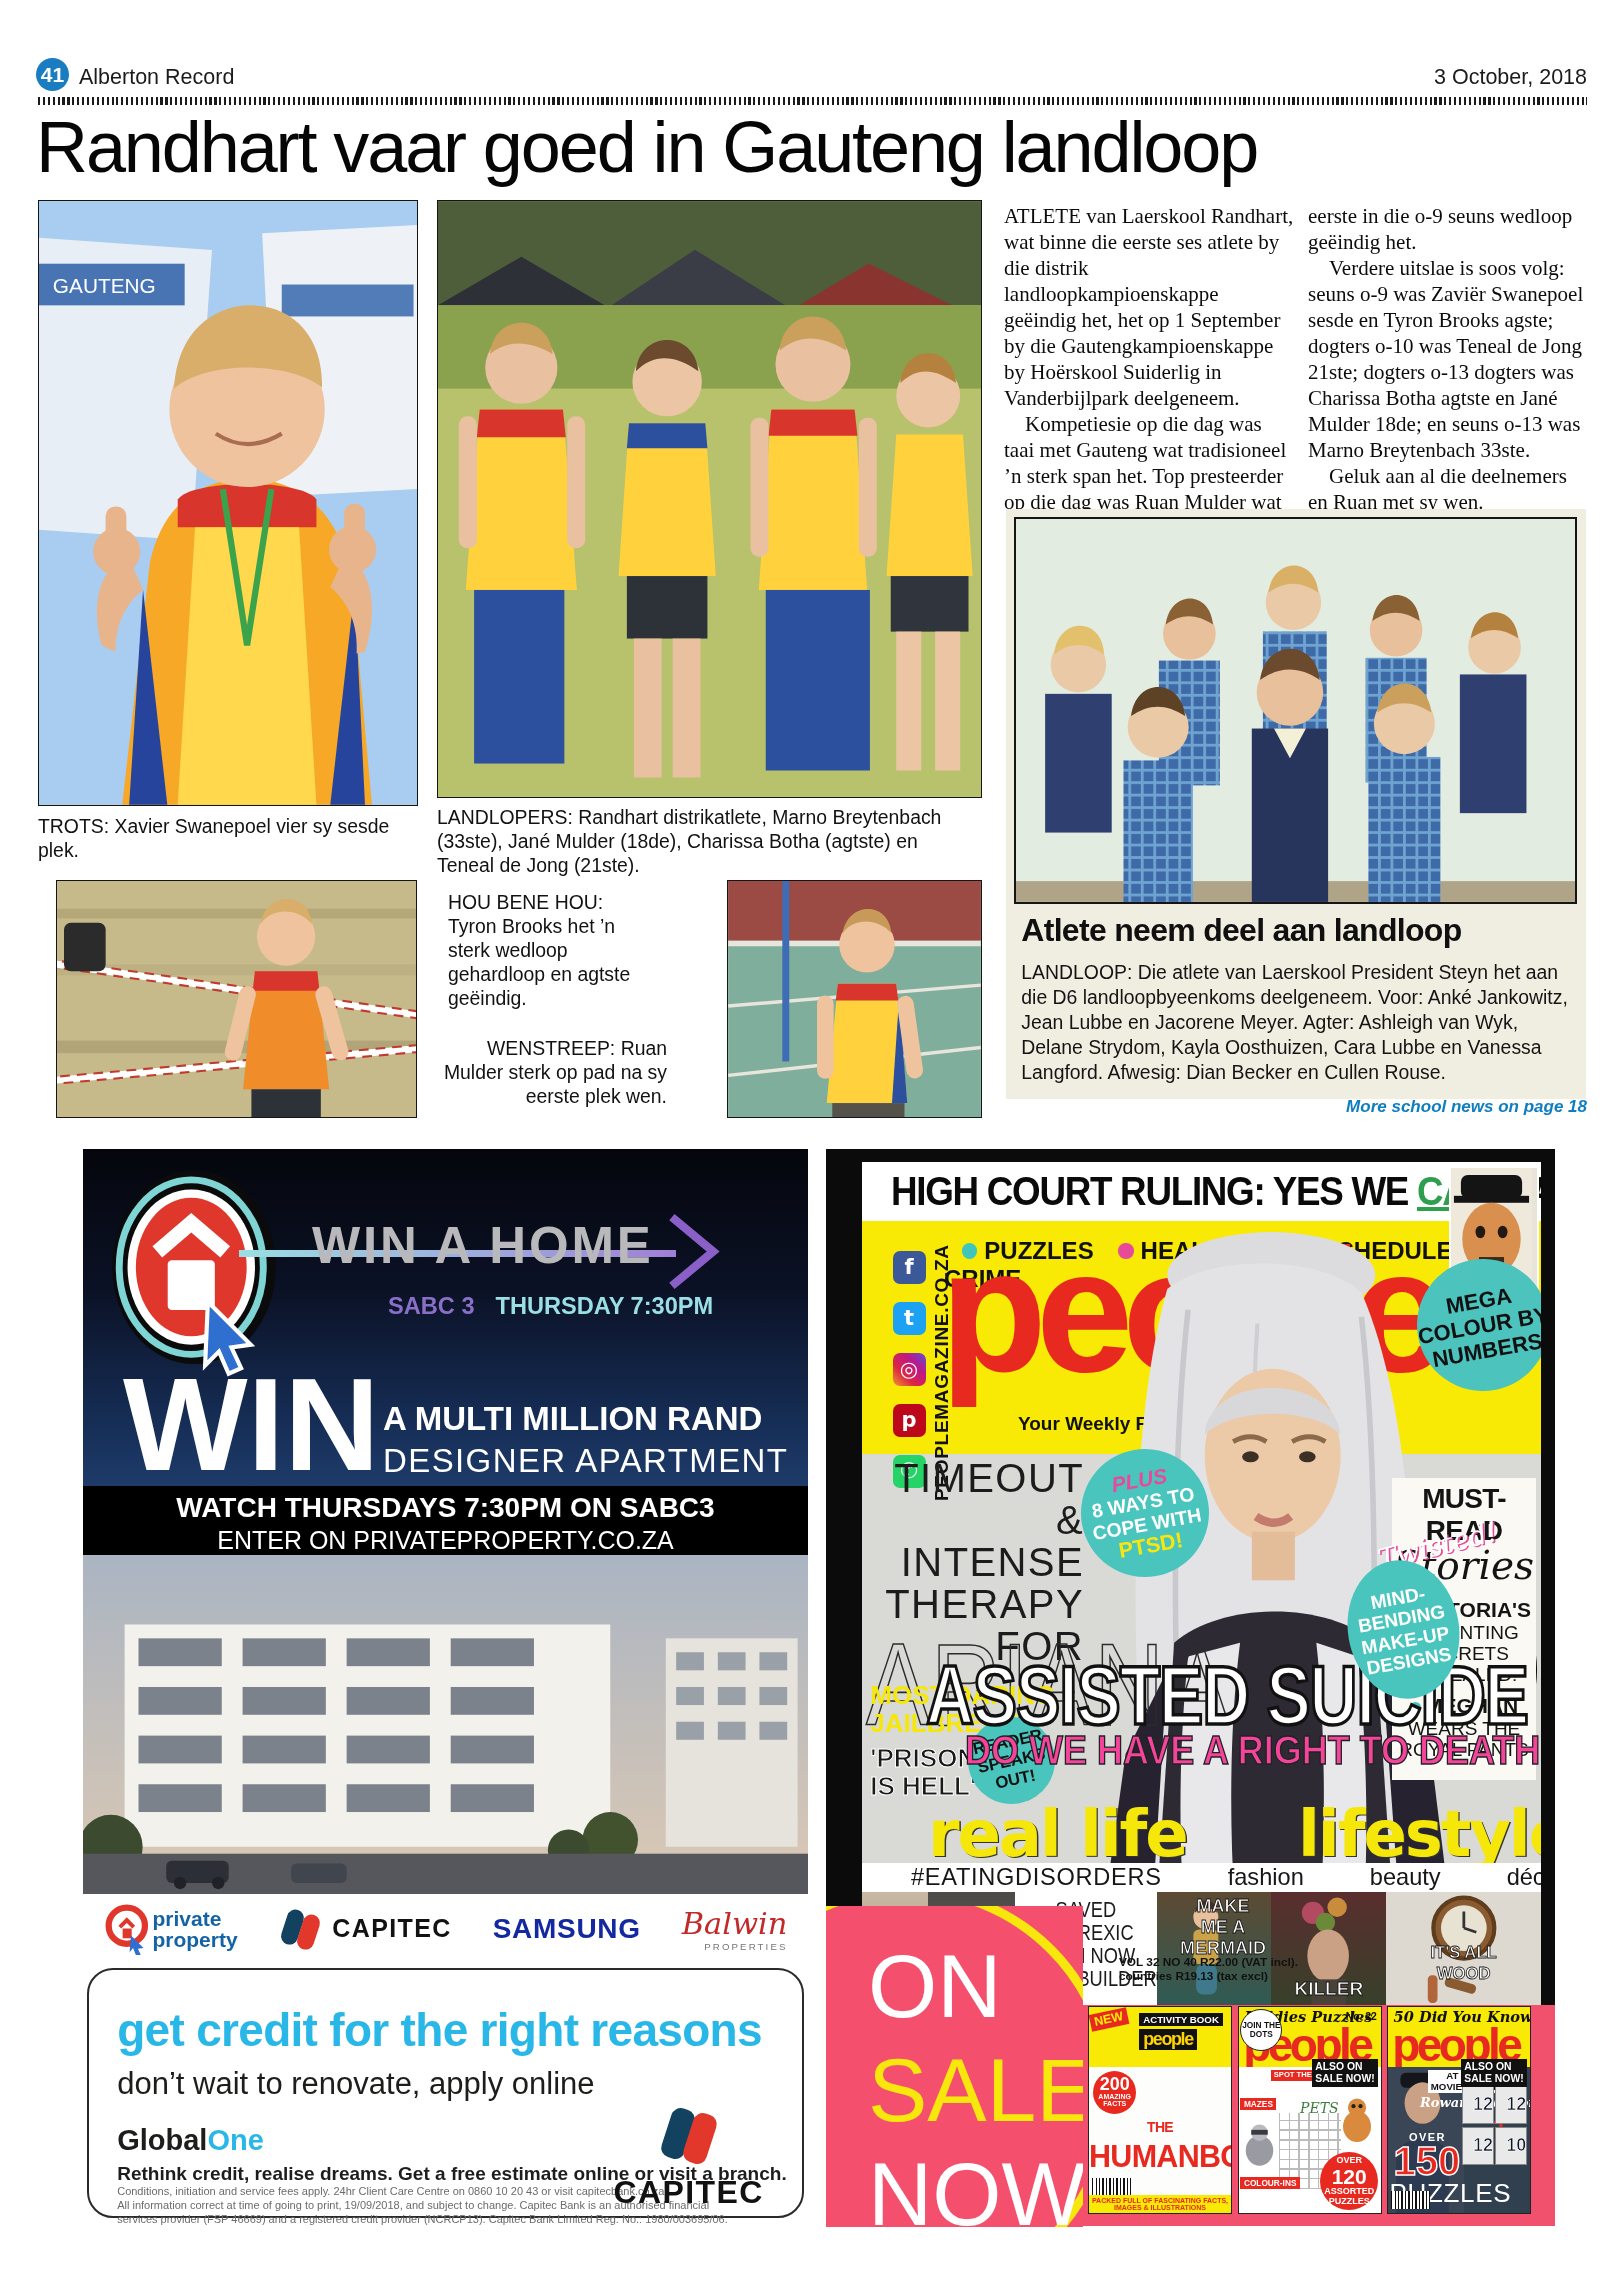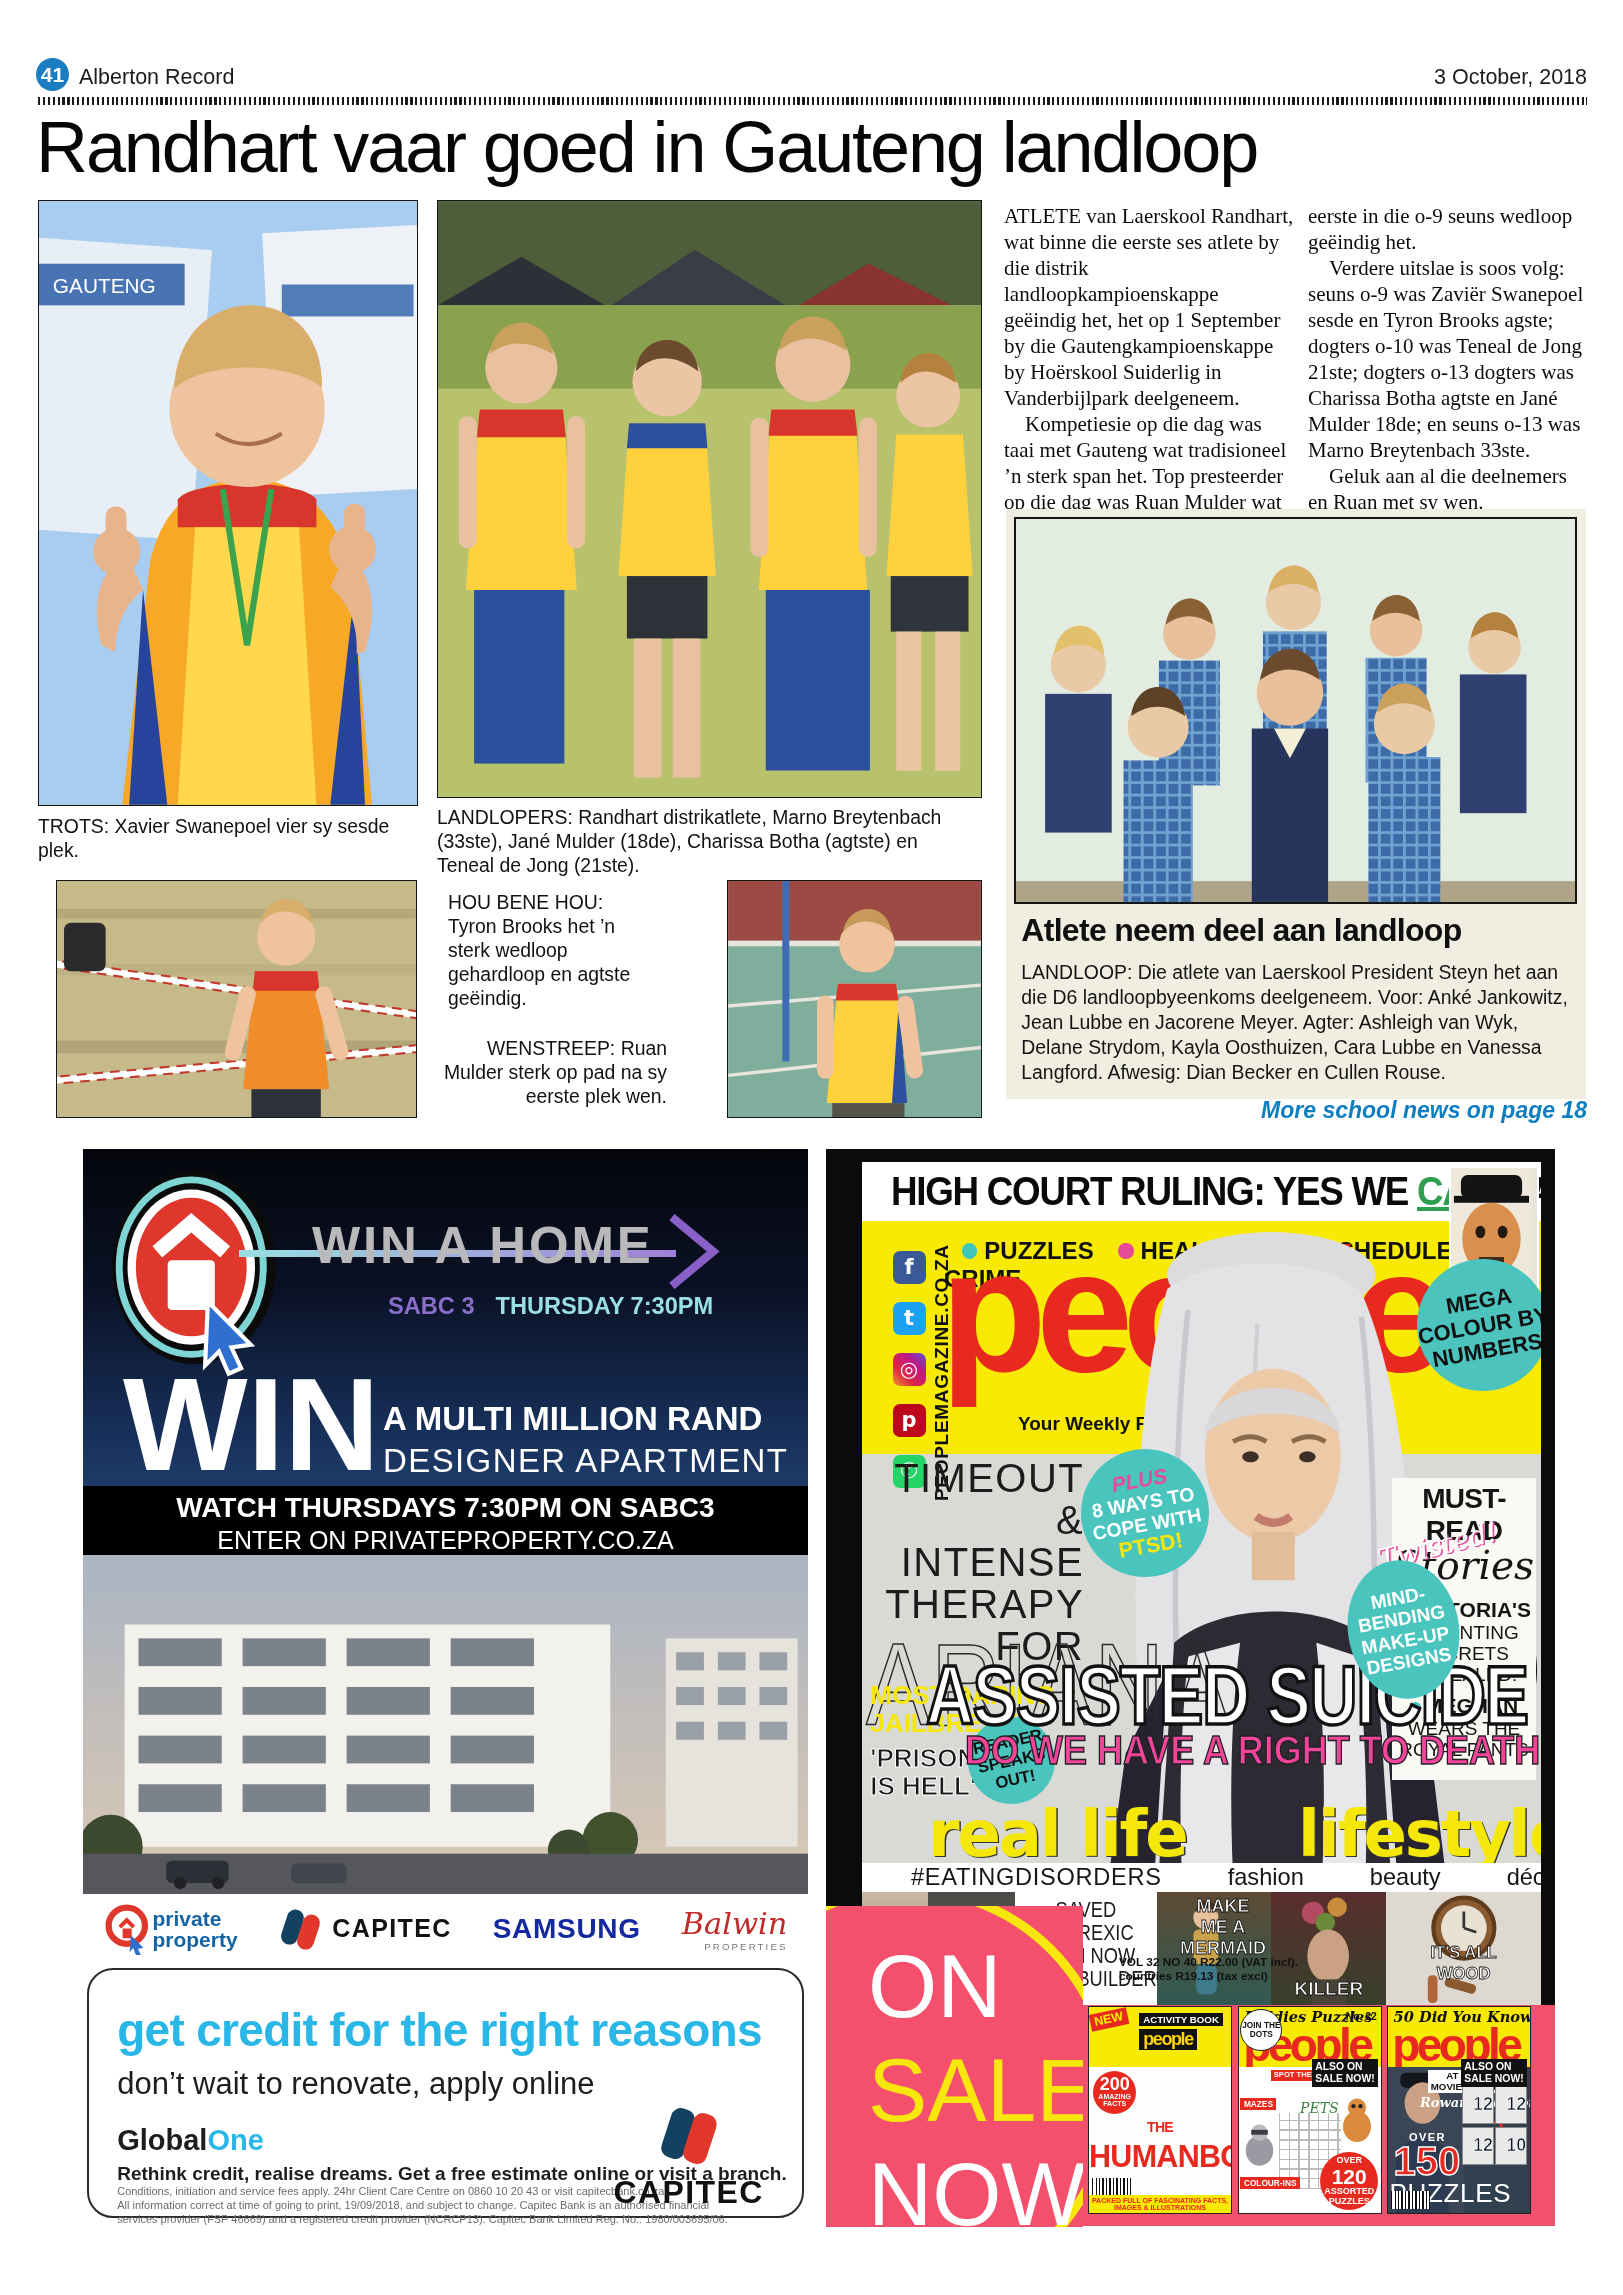--- a/index.html
+++ b/index.html
@@ -32,21 +32,21 @@
   .bodycol{font-family:"Liberation Serif",serif;font-size:21px;line-height:26px;color:#0c0c0c;text-align:left;}
   #col1{left:1004px;top:203px;width:292px;}
   #col2{left:1308px;top:203px;width:283px;}
   .bodycol p{margin:0;}
   .bodycol p.ind{text-indent:21px;}
   
   #cream{left:1006px;top:509px;width:580px;height:590px;background:#f0ede1;}
   #phg{left:8.3px;top:8.3px;width:559px;height:383px;border:2.1px solid #151515;position:absolute;overflow:hidden;}
   #scht{left:15.3px;top:403px;position:absolute;font-size:32px;font-weight:bold;letter-spacing:-0.7px;color:#101010;}
   #schc{left:15.3px;top:451px;width:550px;position:absolute;font-size:19.4px;line-height:25px;color:#141414;}
-  #more{right:37px;top:1097px;font-size:23px;font-weight:bold;font-style:italic;color:#0e7ec1;}
+  #more{right:37px;top:1097px;font-size:17px;font-weight:bold;font-style:italic;color:#0e7ec1;}
   
   #winad{left:83px;top:1149px;width:725px;height:1083px;}
   #win-hero{position:absolute;left:0;top:0;width:100%;height:406px;overflow:hidden;
     background:linear-gradient(180deg,#05060c 0%,#0b1226 35%,#17305a 70%,#27497c 100%);}
   #wah-key{position:absolute;left:156px;top:101px;width:437px;height:7px;
     background:linear-gradient(90deg,#9adfe3,#a07fd6);}
   #wah-chev{position:absolute;left:582px;top:61px;width:62px;height:83px;}
   #wah-title{position:absolute;left:229px;top:67px;font-size:51px;font-weight:bold;color:#b9b9bc;letter-spacing:2.8px;}
   #wah-sub{position:absolute;left:305px;top:144px;font-size:23.6px;font-weight:bold;}
   #wah-sub .p1{color:#8a6fc8;} #wah-sub .p2{color:#9adfe3;margin-left:21px;}

